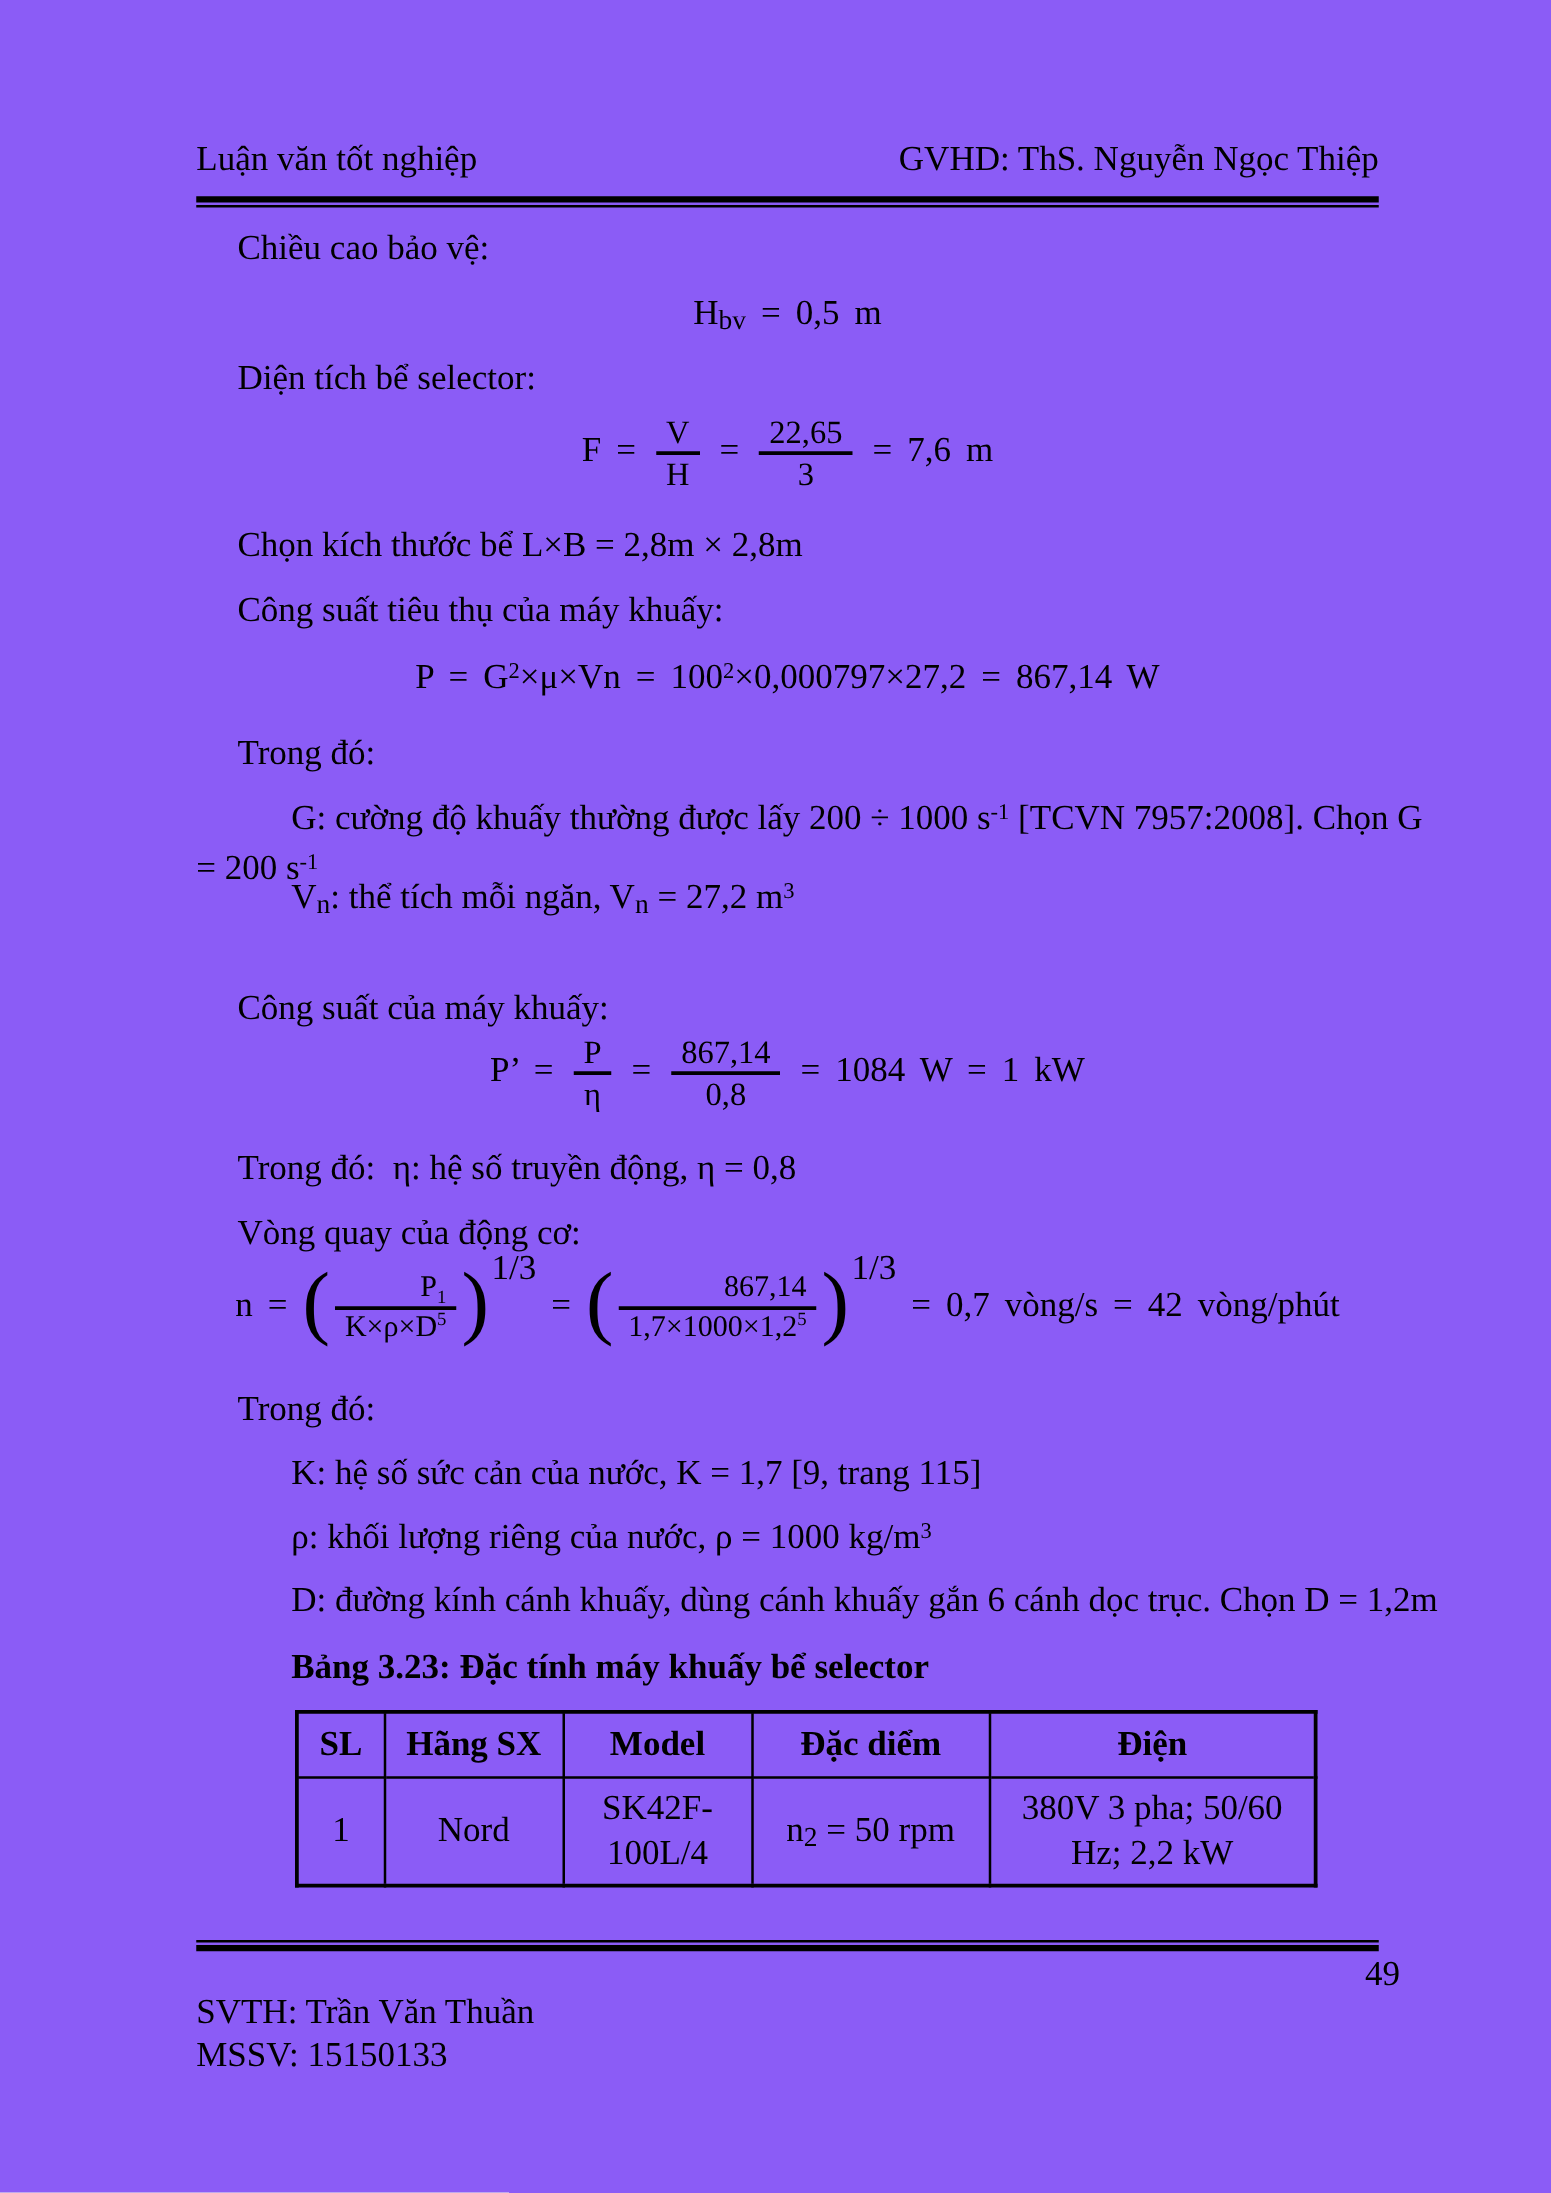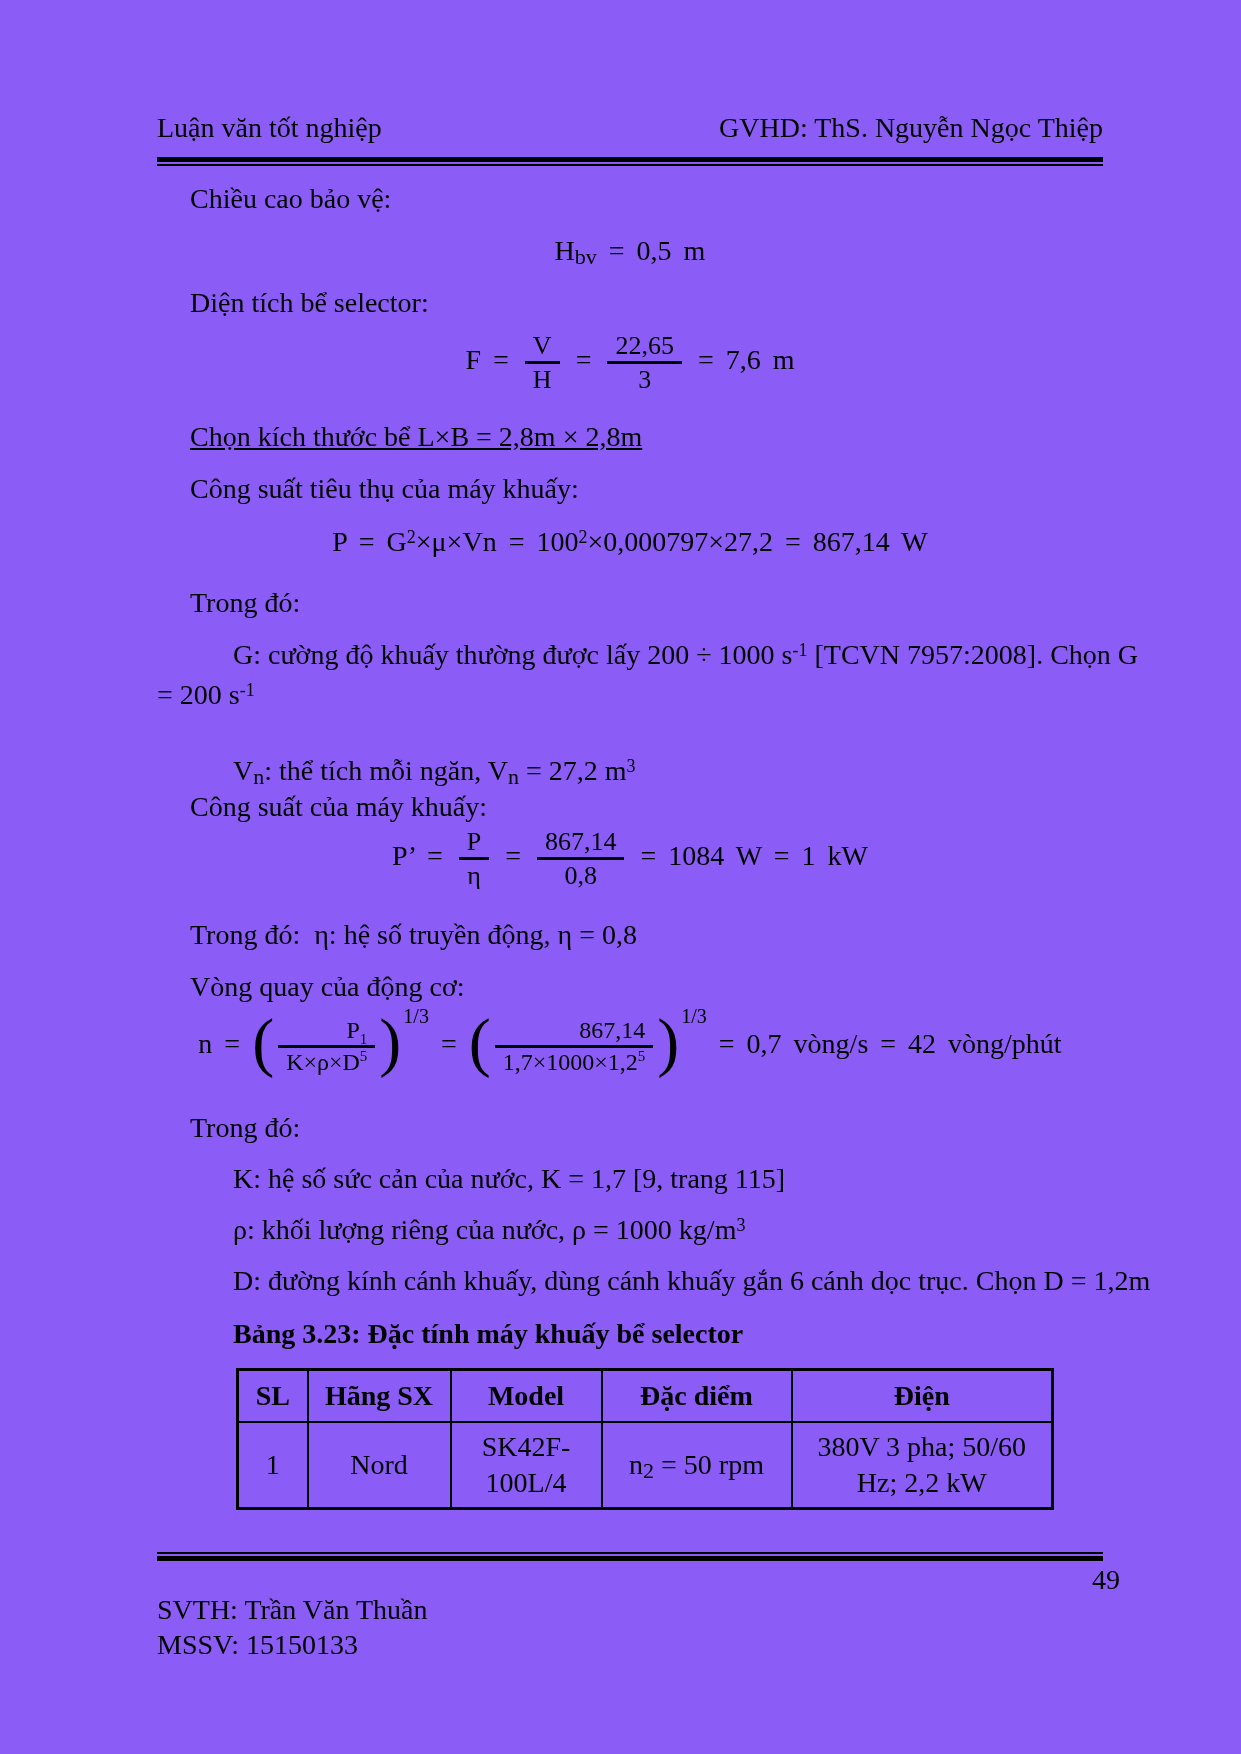--- a/index.html
+++ b/index.html
@@ -28,21 +28,21 @@
 
   
   .frac { display:inline-block; vertical-align:middle; text-align:center; line-height:1.12; margin:0 4px; }
   .frac .num, .frac .den { display:block; padding:1px 8px; }
   .frac .den { border-top:3px solid #000; }
   .frac-lg .num, .frac-lg .den { font-size:26px; }
   .frac-sm .num, .frac-sm .den { font-size:24px;text-align:right; }
 
   
   .paren { font-size:66px; line-height:0; vertical-align:middle; display:inline-block; position:relative; top:-4px; font-weight:300; }
-  .exp { font-size:20px; position:relative; top:-30px; margin-left:2px; }
+  .exp { font-size:28px; position:relative; top:-30px; margin-left:2px; }
 
   
   table.spec { position:absolute; left:236px; top:1368px; border-collapse:collapse; border:3px solid #000; table-layout:fixed; }
   table.spec th, table.spec td { border:2px solid #000; text-align:center; vertical-align:middle; font-size:28px; padding:0 6px; }
   table.spec th { font-weight:bold; height:50px; }
   table.spec td { height:84px; }
   col.c1{width:70px;} col.c2{width:143px;} col.c3{width:151px;} col.c4{width:190px;} col.c5{width:261px;}
 </style>
 </head>
 <body>
@@ -65,37 +65,37 @@
   <div class="abs" style="top:285px; left:190px;">Diện tích bể selector:</div>
 
   <div class="eqwrap eq" style="top:330px;">
     <span>F =</span>
     <span class="frac frac-lg"><span class="num">V</span><span class="den">H</span></span>
     <span>=</span>
     <span class="frac frac-lg"><span class="num">22,65</span><span class="den">3</span></span>
     <span>= 7,6 m</span>
   </div>
 
-  <div class="abs" style="top:419px; left:190px;text-decoration:underline;">Chọn kích thước bể L×B = 2,8m × 2,8m</div>
+  <div class="abs" style="top:419px; left:190px;">Chọn kích thước bể L×B = 2,8m × 2,8m</div>
   <div class="abs" style="top:471px; left:190px;">Công suất tiêu thụ của máy khuấy:</div>
 
   <div class="eqwrap eq" style="top:524px;">
     <span>P = G</span><sup class="s">2</sup><span>×μ×Vn = 100</span><sup class="s">2</sup><span>×0,000797×27,2 = 867,14 W</span>
   </div>
 
   <div class="abs" style="top:585px; left:190px;">Trong đó:</div>
 
   <div class="abs" style="top:637px; left:233px;">
     <span>G: cường độ khuấy thường được lấy 200 ÷ 1000 s</span><sup class="s">-1</sup><span>  [TCVN 7957:2008]. Chọn G</span>
   </div>
   <div class="abs" style="top:677px; left:157px;">
     <span>= 200 s</span><sup class="s">-1</sup>
   </div>
 
-  <div class="abs" style="top:753px; left:233px;">
+  <div class="abs" style="top:700px; left:233px;">
     <span>V</span><sub class="s">n</sub><span>: thể tích mỗi ngăn, V</span><sub class="s">n</sub><span> = 27,2 m</span><sup class="s">3</sup>
   </div>
 
   <div class="abs" style="top:789px; left:190px;">Công suất của máy khuấy:</div>
 
   <div class="eqwrap eq" style="top:826px;">
     <span>P’ =</span>
     <span class="frac frac-lg"><span class="num">P</span><span class="den">η</span></span>
     <span>=</span>
     <span class="frac frac-lg"><span class="num">867,14</span><span class="den">0,8</span></span>

